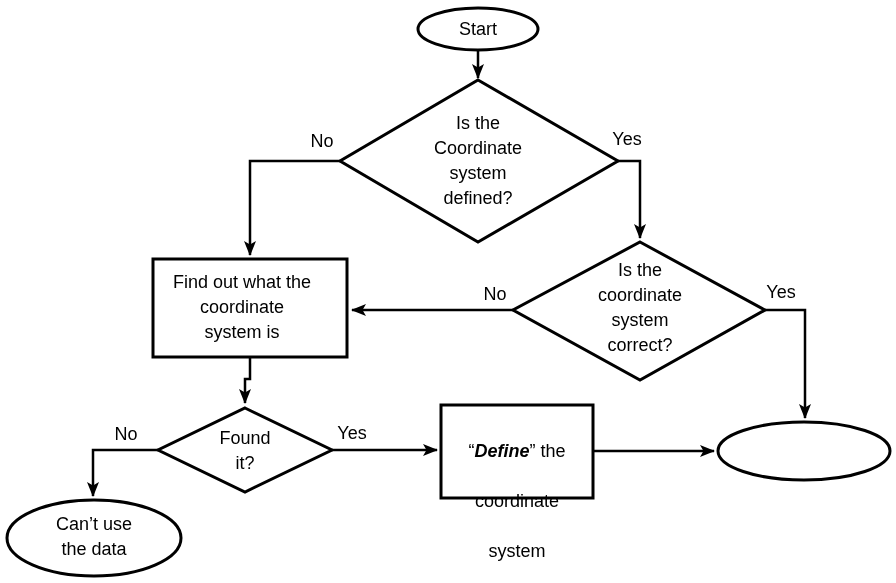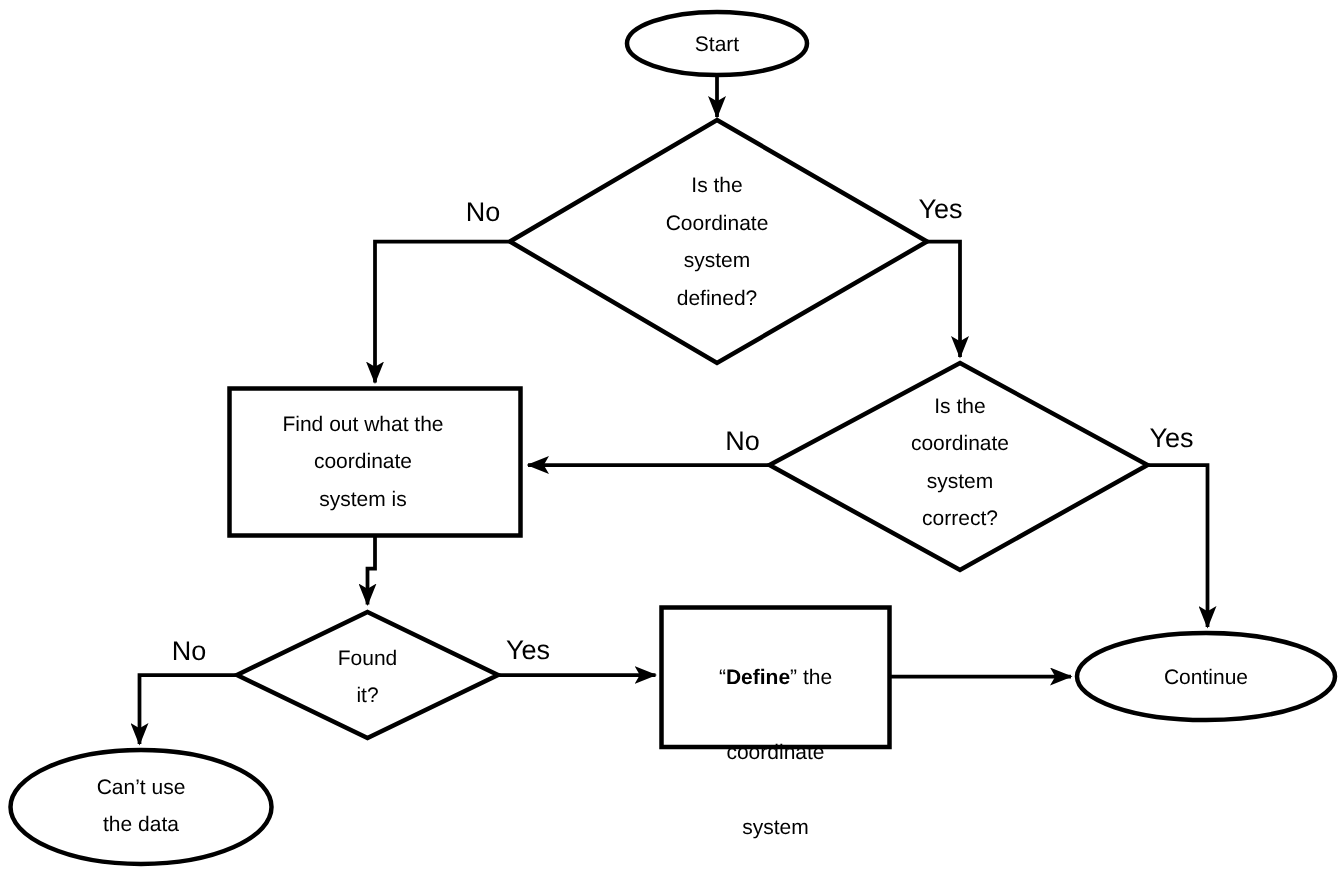--- a/index.html
+++ b/index.html
@@ -16,36 +16,36 @@
     position: absolute;
     left: 0; top: 0;
   }
   .lbl {
     position: absolute;
     display: flex;
     align-items: center;
     justify-content: center;
     text-align: center;
     white-space: pre-line;
-    font-size: 14px;
+    font-size: 18px;
     line-height: 25px;
     pointer-events: none;
   }
   .edge-lbl {
     position: absolute;
     display: flex;
     align-items: center;
     justify-content: center;
     text-align: right;
     font-size: 18px;
     line-height: 26px;
     pointer-events: none;
   }
   .lbl .line { display: block; }
-  .lbl strong { font-weight: bold; }
+  .lbl strong { font-weight: bold; font-style: italic; }
 </style>
 </head>
 <body>
 
 <div class="canvas">
 
   <svg class="layer" width="896" height="583" viewBox="0 0 896 583">
     <defs>
       <marker id="arrow" viewBox="0 0 15 12" refX="14" refY="6" markerWidth="15" markerHeight="12" orient="auto" markerUnits="userSpaceOnUse">
         <path d="M0,0 L15,6 L0,12 L3.5,6 Z" fill="#000000"></path>
@@ -97,21 +97,20 @@
 
   <div class="lbl" style="left:195px; top:426px; width:100px; height:50px;">Found
 it?</div>
 
   <div class="lbl" style="left:442px; top:414px; width:150px; height:75px; display:block;">
     <div class="line"><span>“</span><strong>Define</strong><span>” the</span></div>
     <div class="line">coordinate</div>
     <div class="line">system</div>
   </div>
 
-  <div class="lbl" style="left:744px; top:437px; width:120px; height:28px;">Continue</div>
 
   <div class="edge-lbl" style="left:300px; top:128px; width:44px; height:26px;">No</div>
 
   <div class="edge-lbl" style="left:603px; top:126px; width:48px; height:26px;">Yes</div>
 
   <div class="edge-lbl" style="left:473px; top:281px; width:44px; height:26px;">No</div>
 
   <div class="edge-lbl" style="left:757px; top:279px; width:48px; height:26px;">Yes</div>
 
   <div class="edge-lbl" style="left:104px; top:421px; width:44px; height:26px;">No</div>

